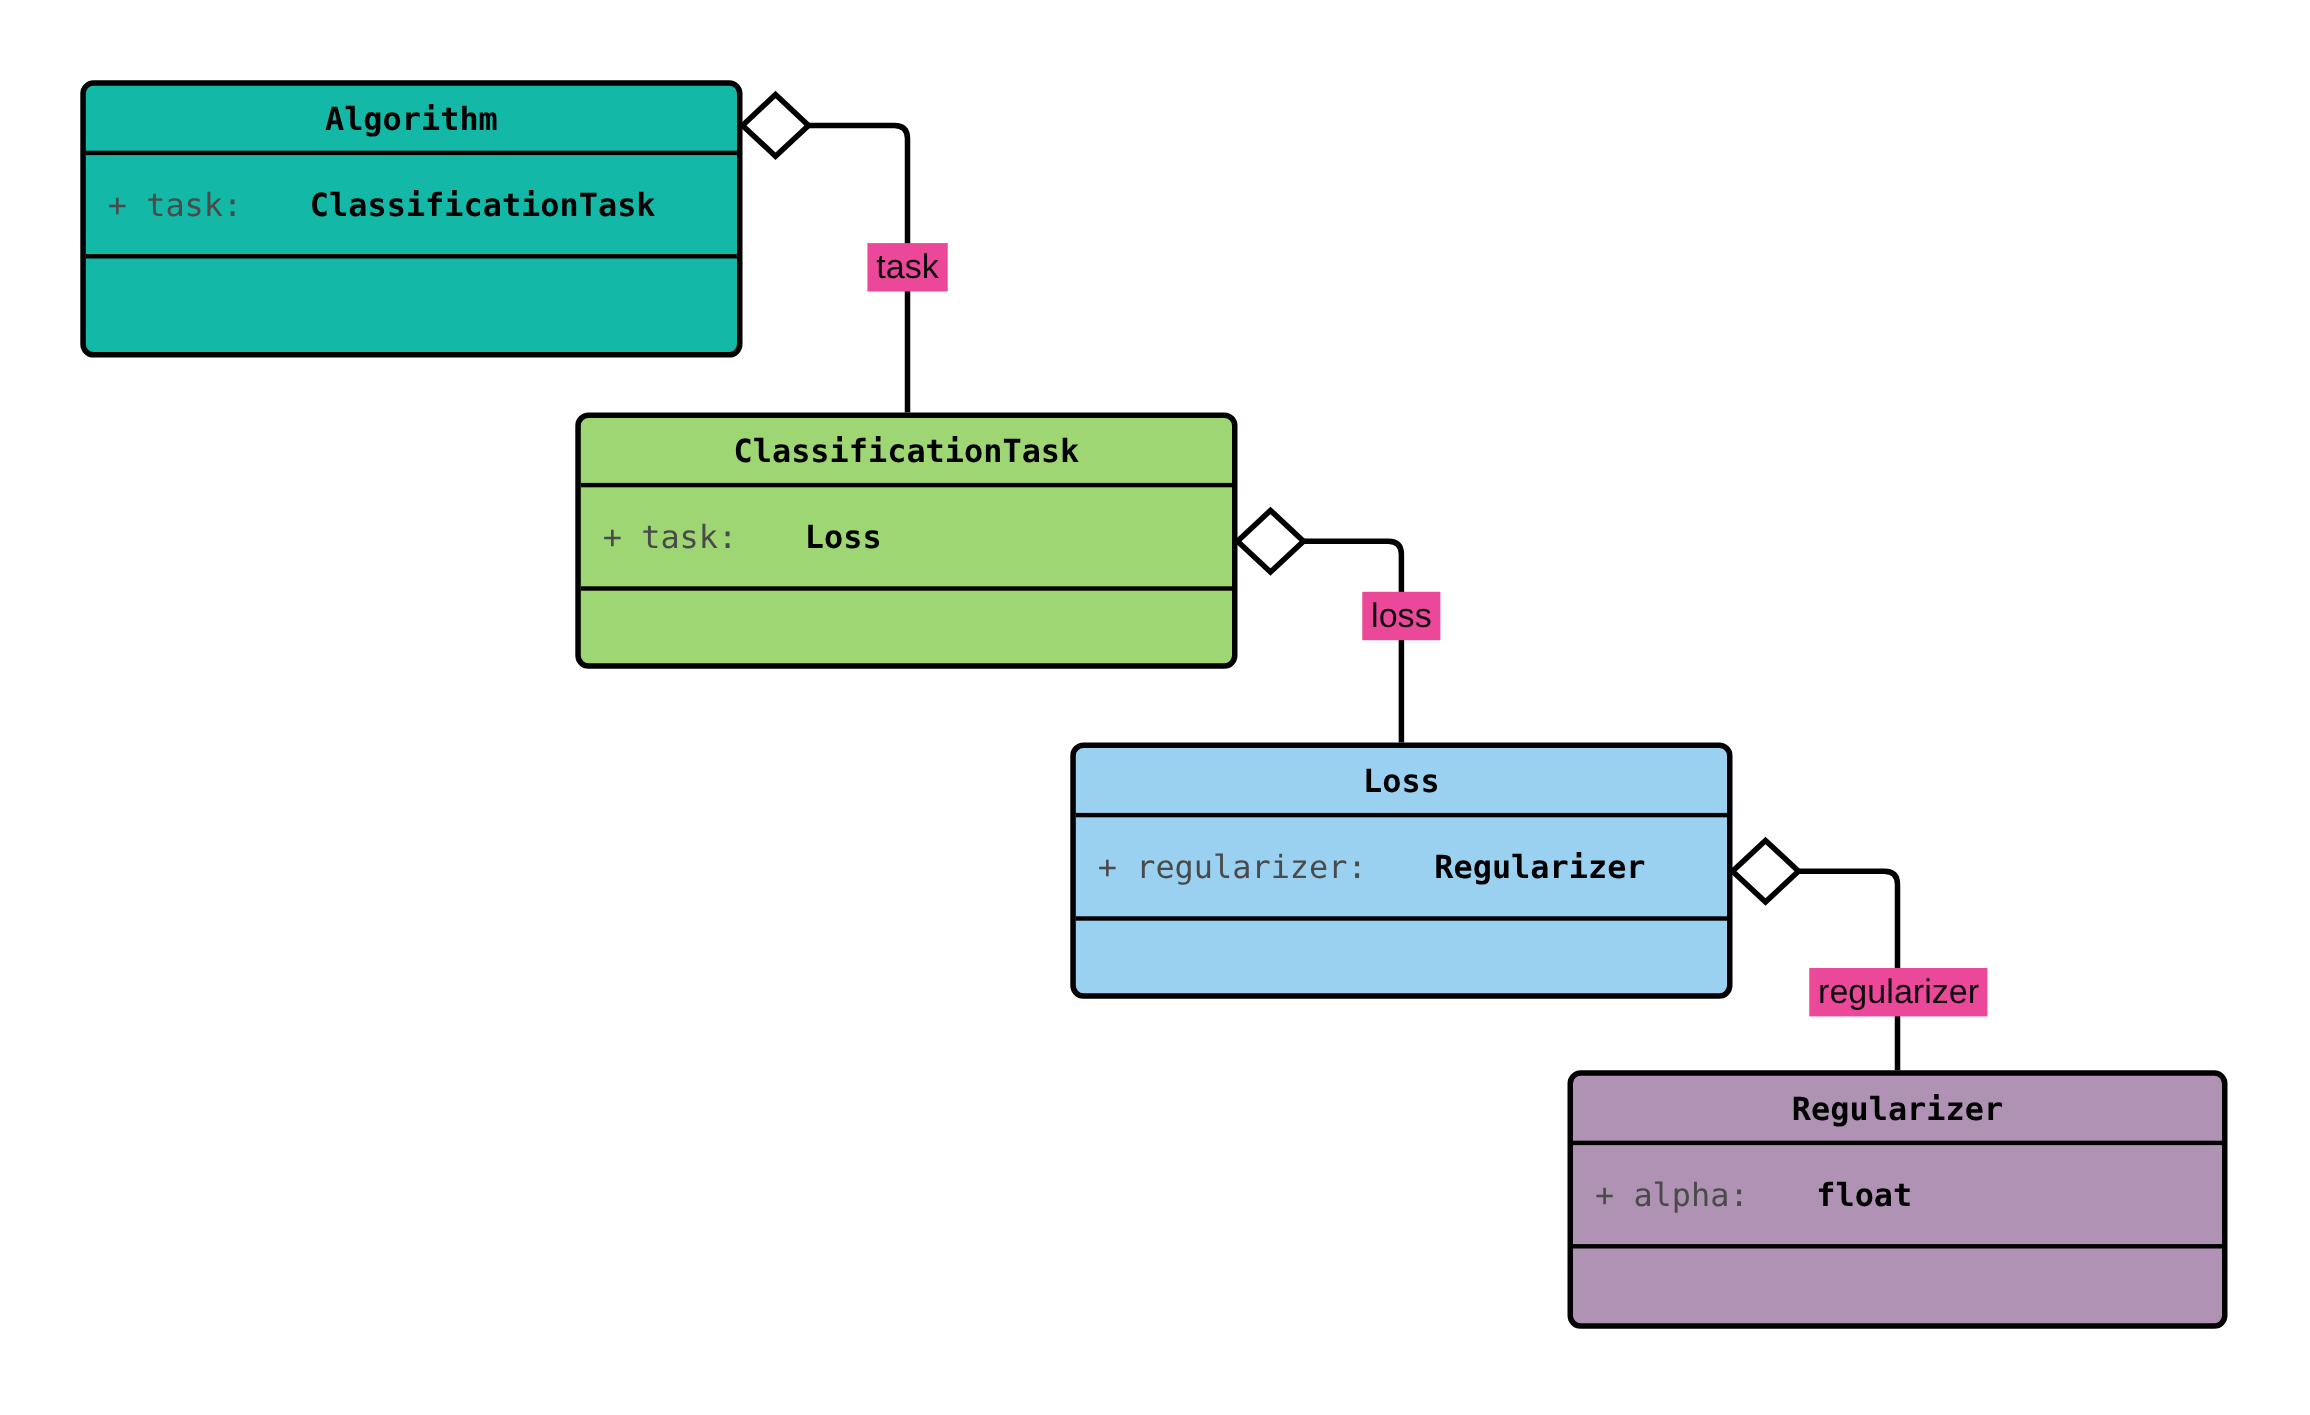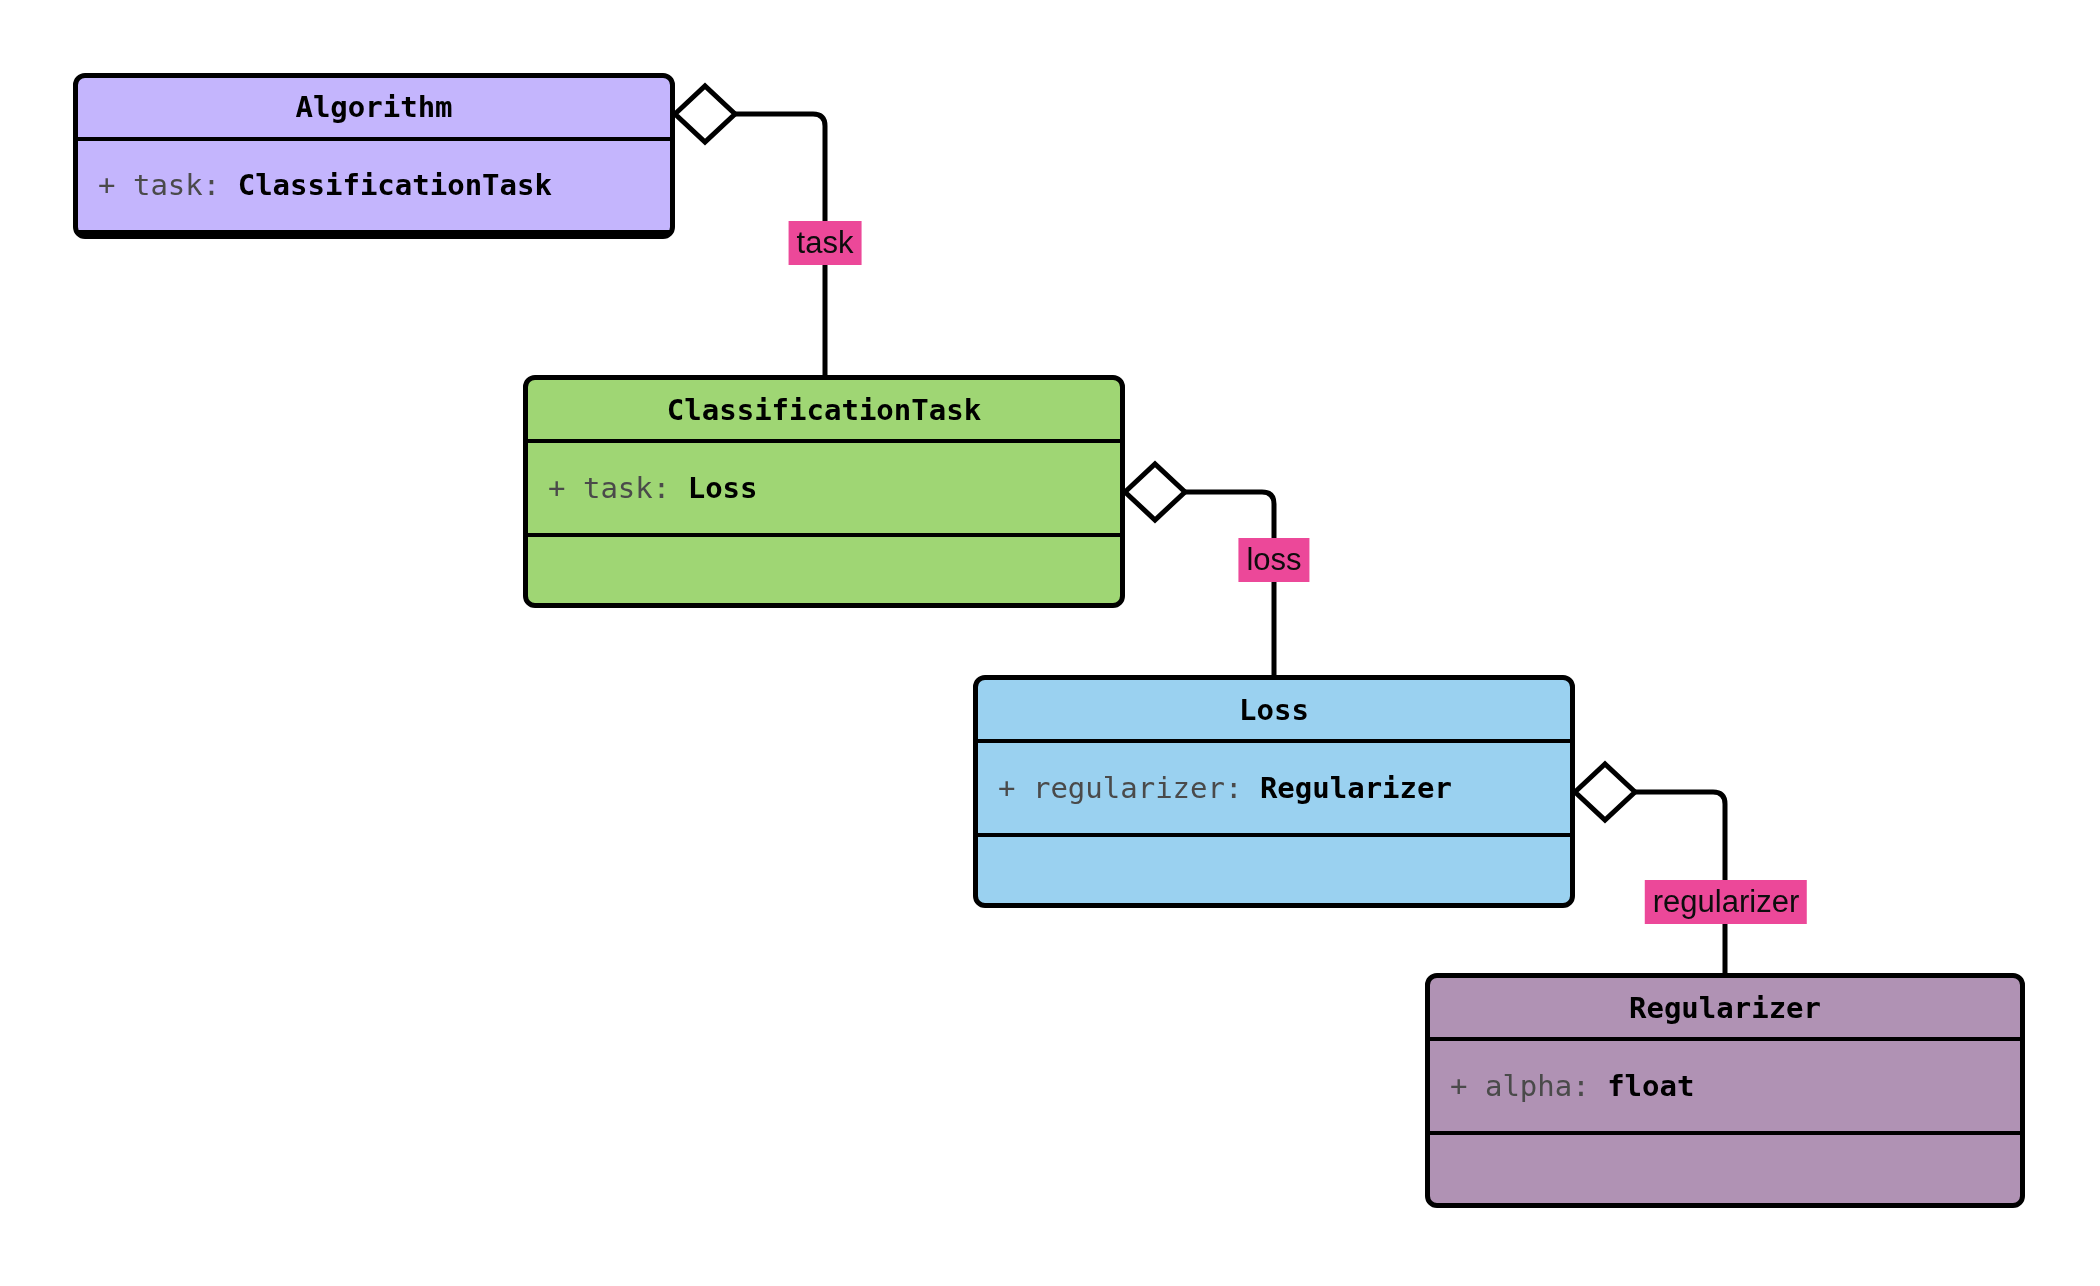--- a/index.html
+++ b/index.html
@@ -23,20 +23,21 @@
   .uml-title{
     height:59px;
     display:flex;align-items:center;justify-content:center;
     font-weight:bold;font-size:29px;color:#000000;
   }
   .uml-attrs{
     height:90px;border-top:4px solid #000000;
     display:flex;align-items:center;
     padding-left:20px;
     font-size:29px;
+    gap:44px;
   }
   .uml-methods{flex:1;border-top:4px solid #000000;}
   .attr-name{color:#4a4a4a;white-space:pre;}
   .attr-type{color:#000000;font-weight:bold;white-space:pre;}
   .edge-label{
     position:absolute;z-index:3;
     transform:translate(-50%,-50%);
     background:#ec4899;
     padding:4px 8px;
     font-family:"Liberation Sans","DejaVu Sans",sans-serif;
@@ -61,21 +62,21 @@
     <g>
       <path class="edge-line" d="M1635 792 H1713 Q1725 792 1725 804 V973"></path>
       <path class="edge-diamond" d="M1575 792 L1605 764 L1635 792 L1605 820 Z"></path>
     </g>
   </svg>
 
   <div class="edge-label" style="left:825px;top:243px">task</div>
   <div class="edge-label" style="left:1274px;top:560px">loss</div>
   <div class="edge-label" style="left:1726px;top:902px">regularizer</div>
 
-  <div class="uml-class" style="left: 73px; top: 73px; width: 602px; height: 166px; background-color: #c4b5fd;">
+  <div class="uml-class" style="left: 73px; top: 73px; width: 602px; height: 252px; background-color: #14b8a6;">
     <div class="uml-title">Algorithm</div>
     <div class="uml-attrs">
       <span class="attr-name">+ task: </span>
         <span class="attr-type">ClassificationTask</span>
     </div>
     <div class="uml-methods"></div>
   </div>
 
   <div class="uml-class" style="left: 523px; top: 375px; width: 602px; height: 233px; background-color: rgb(159, 214, 116);">
     <div class="uml-title">ClassificationTask</div>

